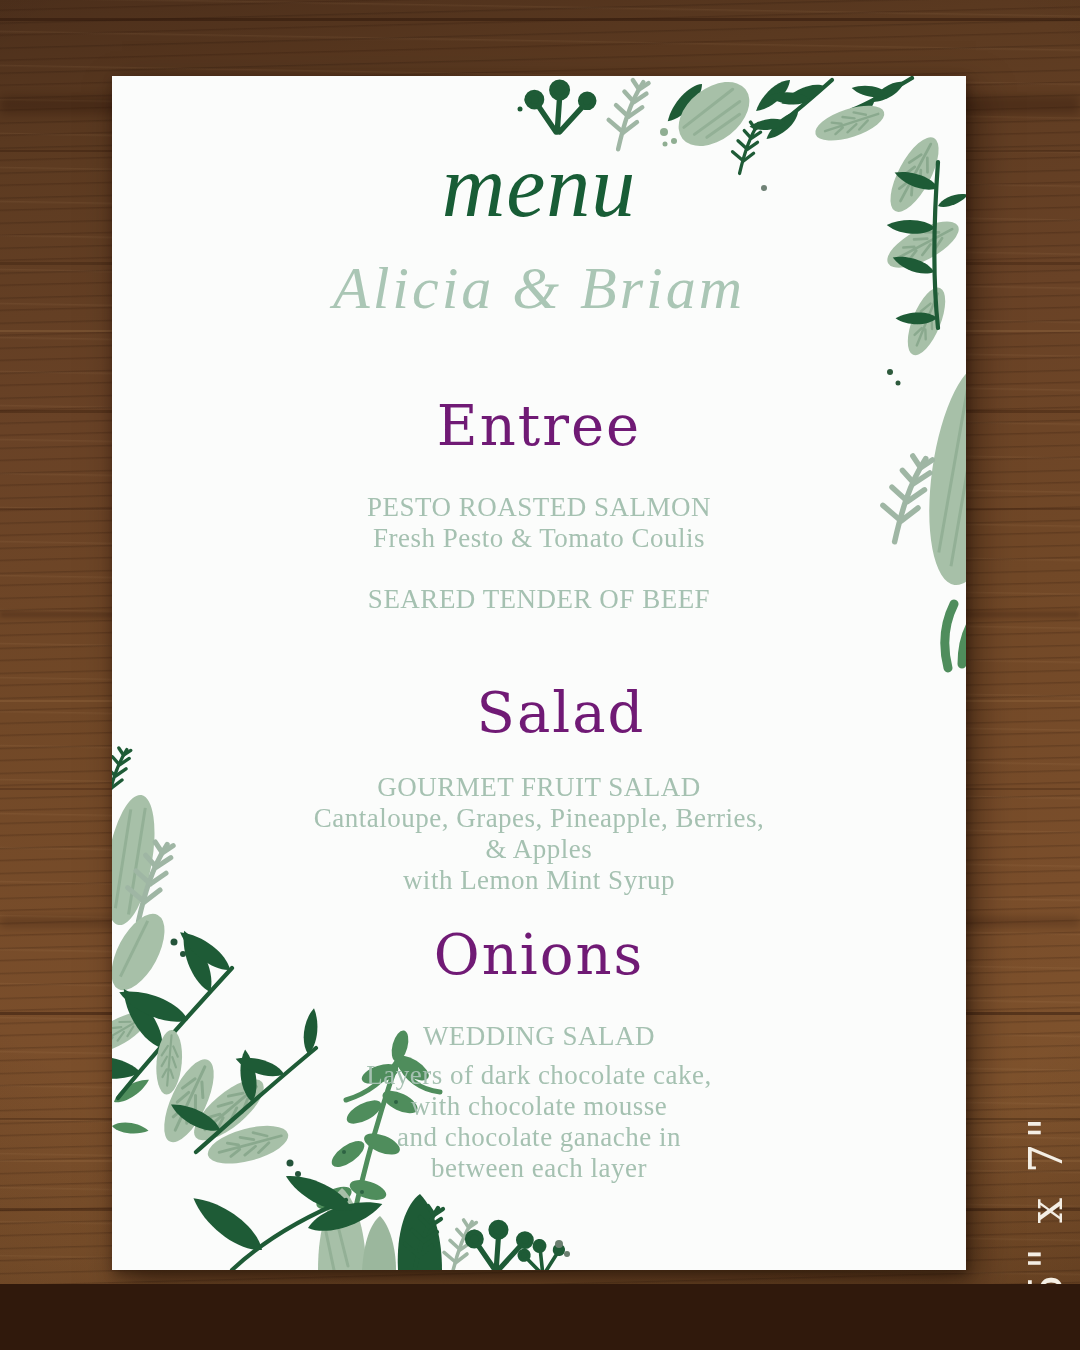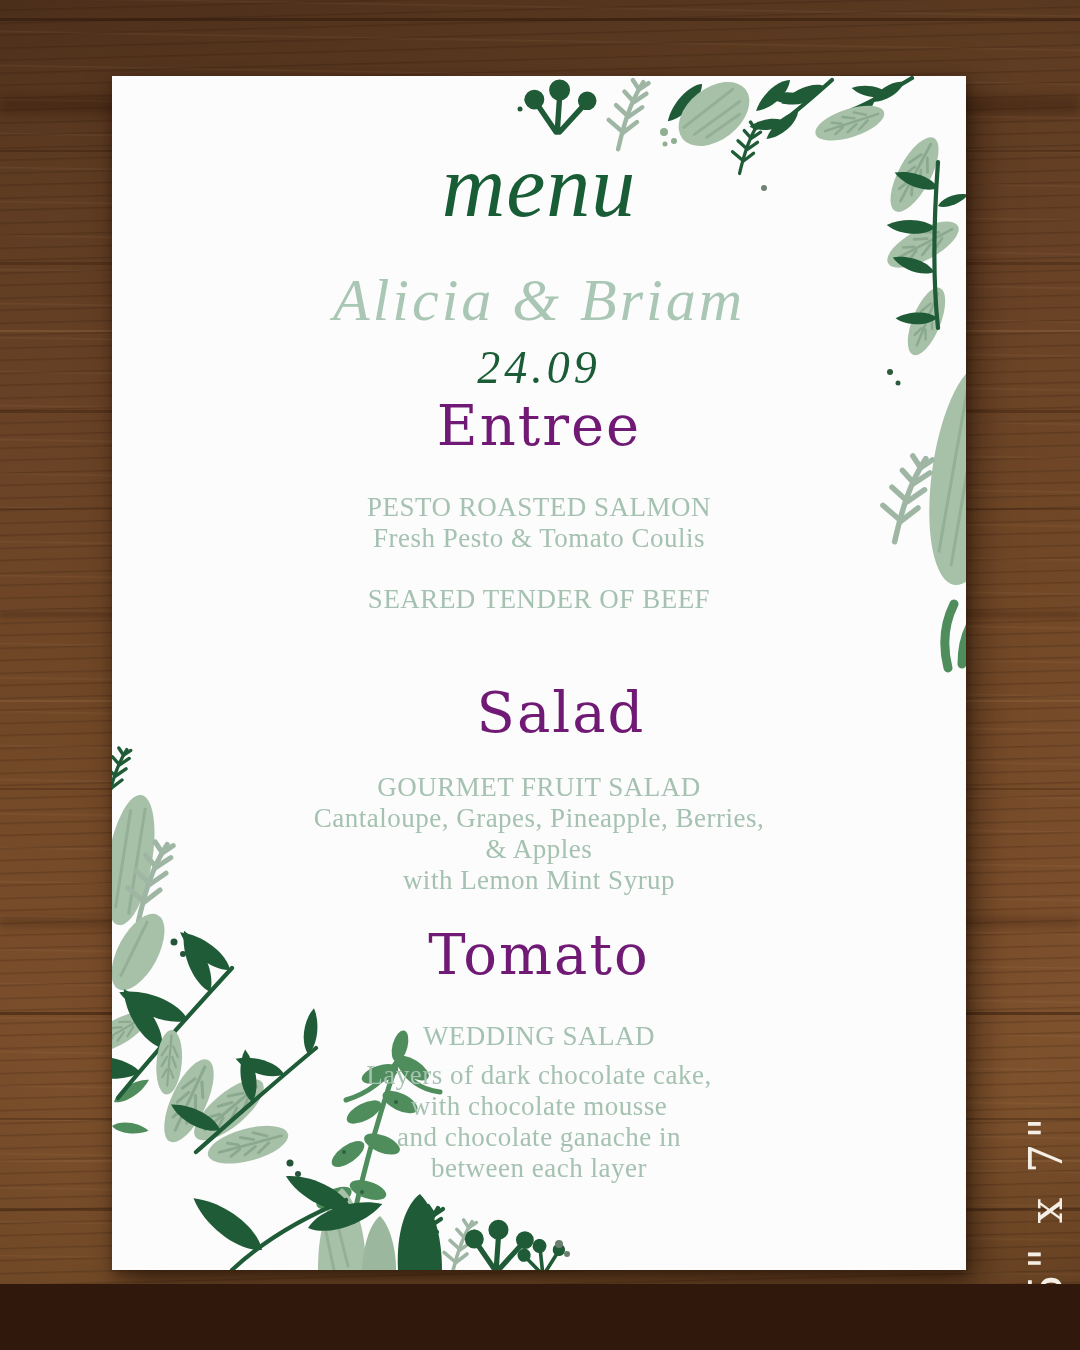--- a/index.html
+++ b/index.html
@@ -15,21 +15,21 @@
   .lstreak{position:absolute;left:0;width:100%;background:#c99a64;pointer-events:none;}
   .vignette{position:absolute;inset:0;pointer-events:none;z-index:3;
     background:radial-gradient(130% 95% at 50% 42%, rgba(0,0,0,0) 55%, rgba(20,8,2,.38) 100%);}
   .card{
     position:absolute;left:112px;top:76px;width:854px;height:1194px;z-index:5;
     background:#fbfcfb;overflow:hidden;
     box-shadow:10px 16px 34px rgba(20,8,2,.5), 2px 4px 10px rgba(20,8,2,.38);
   }
   .t{position:absolute;left:0;width:100%;text-align:center;}
   .menu-title{top:56px;font:italic 88px/110px "Liberation Serif","DejaVu Serif",serif;color:#185d36;letter-spacing:1px;z-index:8;}
-  .couple{top:176px;font:italic 60px/96px "Liberation Serif","DejaVu Serif",serif;color:#aac6b5;letter-spacing:3px;z-index:8;}
+  .couple{top:164px;font:italic 60px/96px "Liberation Serif","DejaVu Serif",serif;color:#aac6b5;letter-spacing:3px;z-index:8;}
   .date{top:260px;font:italic 46px/64px "Liberation Serif","DejaVu Serif",serif;color:#1a5c36;letter-spacing:4px;z-index:8;}
   .heading{font:56px/84px "DejaVu Serif",serif;color:#701a75;letter-spacing:2px;z-index:8;}
   .h-entree{top:308px;} .h-salad{top:595px;padding-left:22px;} .h-dessert{top:837px;}
   .item{font:27px/31px "Liberation Serif","DejaVu Serif",serif;color:#a5c1b1;letter-spacing:.5px;z-index:8;}
   .i-e1{top:416px;} .i-e2{top:508px;text-align:center;} .i-s{top:696px;} .i-d{top:945px;}
   .i-d .line0{margin-top:8px;}
   .size-label{
     position:absolute;left:932px;top:1176px;width:228px;height:64px;z-index:6;
     transform:rotate(-90deg);
     font:46px/64px "DejaVu Serif",serif;color:#f4eee4;text-align:center;letter-spacing:5px;
@@ -213,40 +213,39 @@
       <use href="#fern" transform="translate(300,476)" style="color:#1e5b36"></use>
       <use href="#fern" transform="translate(338,490) scale(0.85)" style="color:#9fb6a4"></use>
       <use href="#berries3" transform="translate(383,540) scale(1.15)" style="color:#1e5b36"></use>
       <use href="#berries3" transform="translate(430,544) rotate(-10) scale(0.8)" style="color:#1e5b36"></use>
       <circle cx="447" cy="514" r="4" fill="#6b7f70"></circle>
       <circle cx="455" cy="524" r="3" fill="#6b7f70"></circle>
     </svg>
 
     <div class="t menu-title">menu</div>
     <div class="t couple">Alicia &amp; Briam</div>
-    <div class="t date">24.09</div>
 
     <div class="t heading h-entree">Entree</div>
     <div class="t item i-e1">
       <div>PESTO ROASTED SALMON</div>
       <div>Fresh Pesto &amp; Tomato Coulis</div>
     </div>
     <div class="t item i-e2">
       <div>SEARED TENDER OF BEEF</div>
     </div>
 
     <div class="t heading h-salad">Salad</div>
     <div class="t item i-s">
       <div>GOURMET FRUIT SALAD</div>
       <div>Cantaloupe, Grapes, Pineapple, Berries,</div>
       <div>&amp; Apples</div>
       <div>with Lemon Mint Syrup</div>
     </div>
 
-    <div class="t heading h-dessert">Tomato</div>
+    <div class="t heading h-dessert">Onions</div>
     <div class="t item i-d">
       <div>WEDDING SALAD</div>
       <div class="line0">Layers of dark chocolate cake,</div>
       <div>with chocolate mousse</div>
       <div>and chocolate ganache in</div>
       <div>between each layer</div>
     </div>
   </div>
 
   <div class="size-label">5" x 7"</div>

